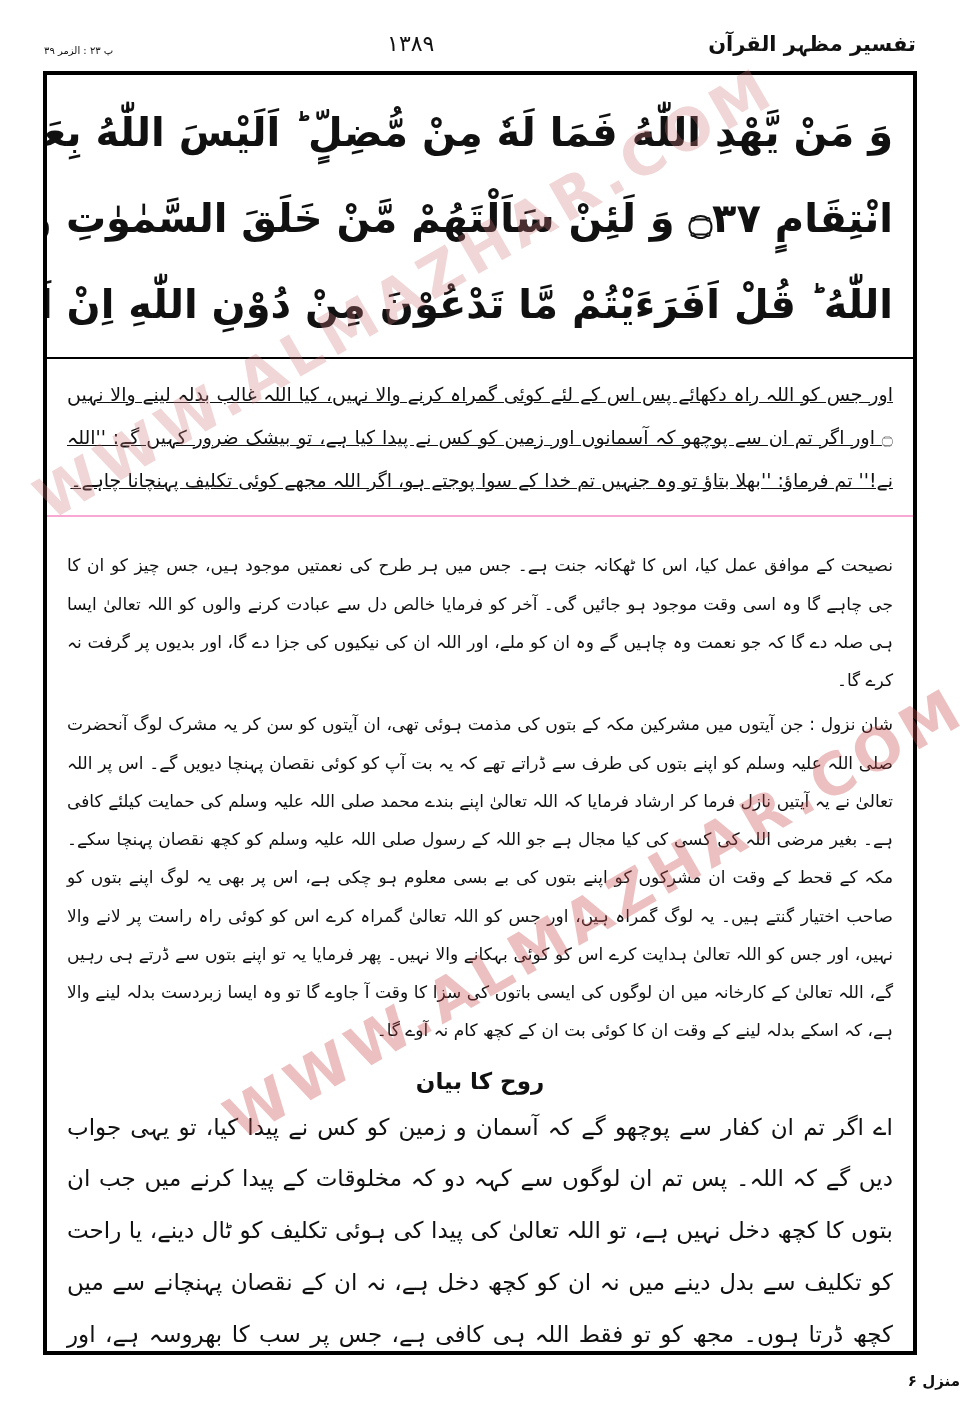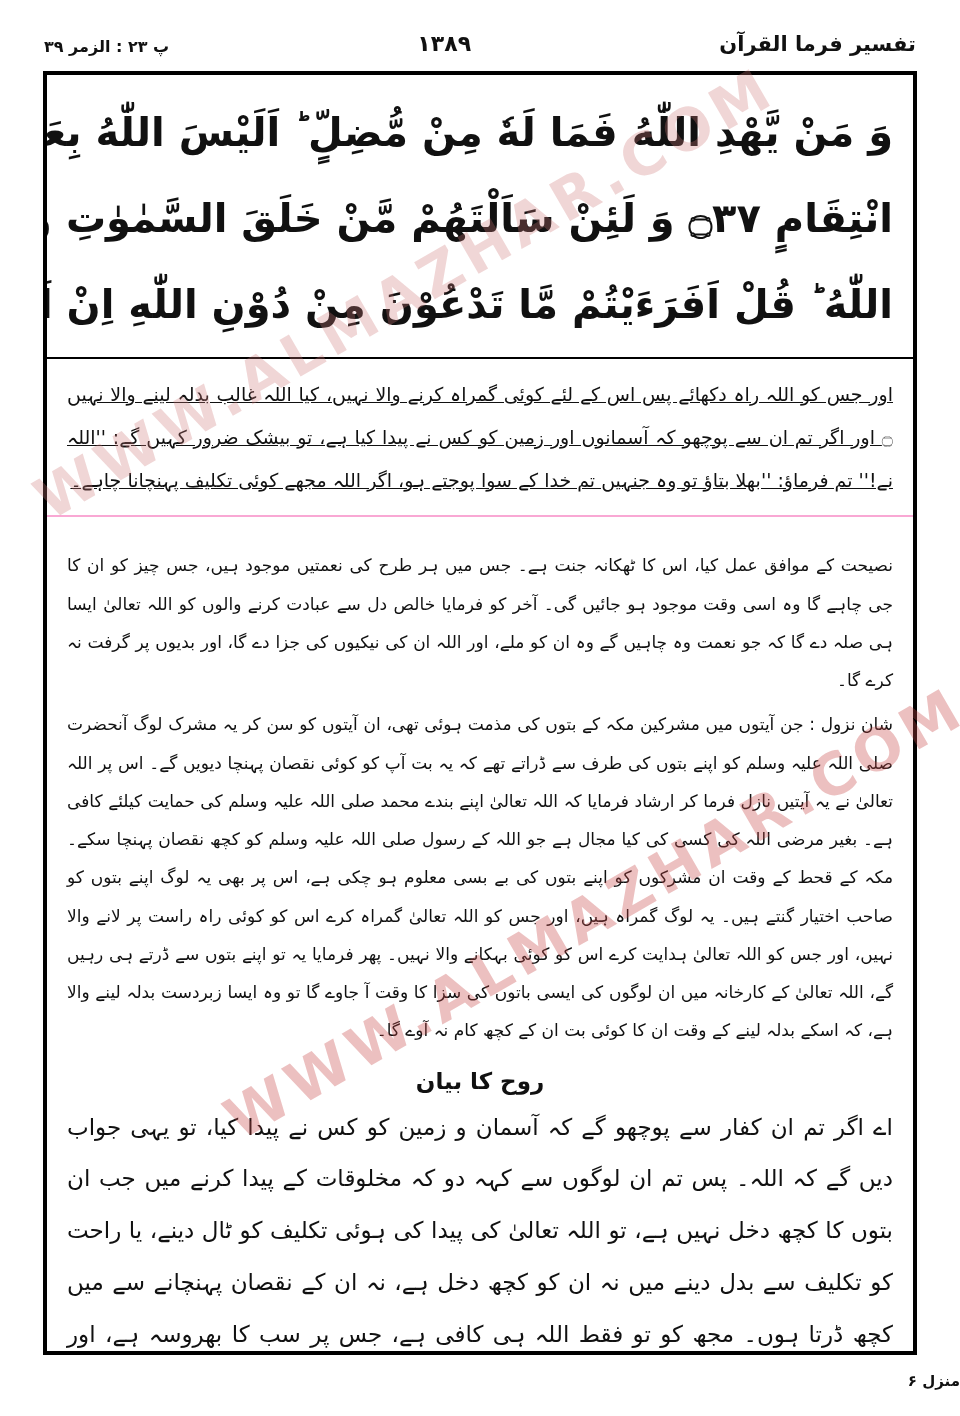--- a/index.html
+++ b/index.html
@@ -12,22 +12,22 @@
     direction:rtl;
     color:#111;
   }
   
   .header{
     position:absolute;top:18px;right:44px;left:44px;
     display:flex;justify-content:space-between;align-items:flex-end;
     height:38px;
   }
   .header .title{font-size:21px;font-weight:bold;}
-  .header .pagenum{font-size:22px;font-weight:bold;letter-spacing:2px;}
-  .header .ref{font-size:16px;font-weight:bold;}
+  .header .pagenum{font-size:22px;font-weight:normal;letter-spacing:2px;}
+  .header .ref{font-size:10px;font-weight:normal;}
   
   .main-box{
     position:absolute;top:72px;right:44px;left:44px;bottom:62px;
     border:3px solid #000;
     box-shadow:0 0 0 1px #000;
     background:#fff;
     display:flex;flex-direction:column;
     overflow:hidden;
   }
   .quran{
@@ -87,21 +87,21 @@
     white-space:nowrap;
     z-index:5;
   }
   .wm-upper{top:470px;left:40px;color:rgba(205,120,120,0.30);}
   .wm-lower{top:1090px;left:230px;color:rgba(200,70,70,0.34);}
 </style>
 </head>
 <body>
 
 <div class="header">
-  <span class="title">تفسیر فرما القرآن</span>
+  <span class="title">تفسیر مظہر القرآن</span>
   <span class="pagenum">۱۳۸۹</span>
   <span class="ref">پ ۲۳ : الزمر ۳۹</span>
 </div>
 
 <div class="main-box">
 
   <div class="quran">
     <div class="qline">وَ مَنْ يَّهْدِ اللّٰهُ فَمَا لَهٗ مِنْ مُّضِلٍّ ؕ اَلَيْسَ اللّٰهُ بِعَزِيْزٍ ذِيْ</div>
     <div class="qline">انْتِقَامٍ ۝۳۷ وَ لَئِنْ سَاَلْتَهُمْ مَّنْ خَلَقَ السَّمٰوٰتِ وَ الْاَرْضَ لَيَقُوْلُنَّ</div>
     <div class="qline">اللّٰهُ ؕ قُلْ اَفَرَءَيْتُمْ مَّا تَدْعُوْنَ مِنْ دُوْنِ اللّٰهِ اِنْ اَرَادَنِيَ اللّٰهُ بِضُرٍّ</div>

